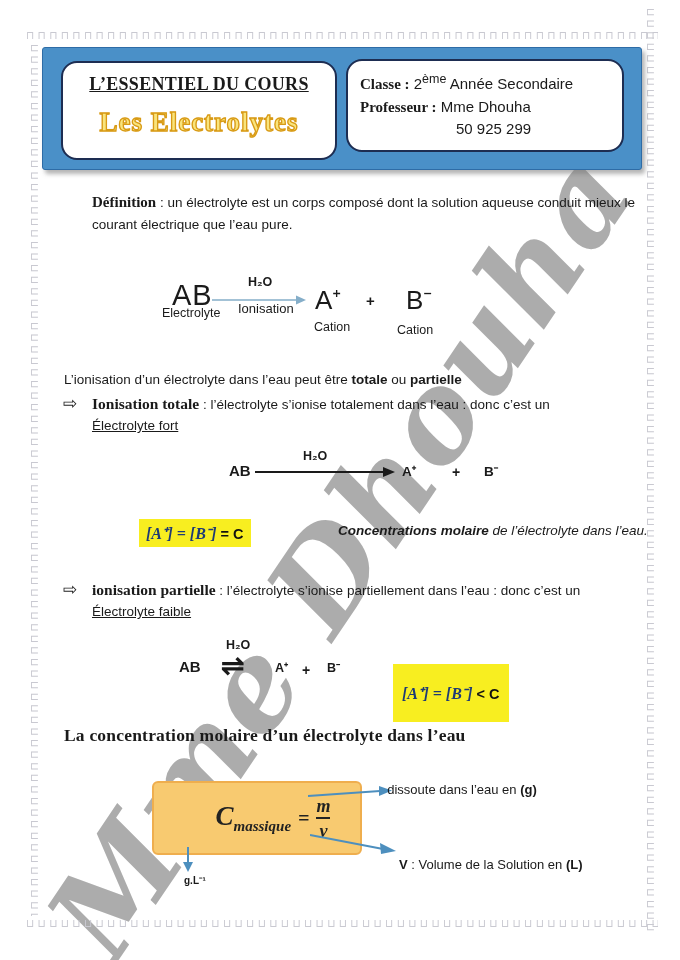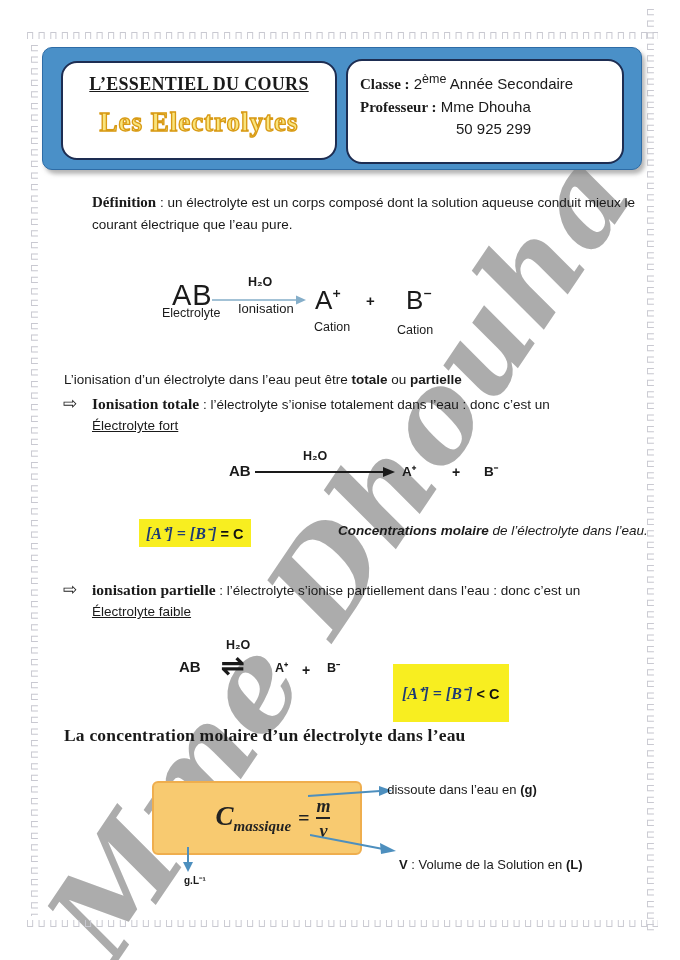--- a/index.html
+++ b/index.html
@@ -27,28 +27,28 @@
   .watermark{
     position:absolute;left:340px;top:555px;z-index:0;
     transform:translate(-50%,-50%) rotate(-56deg);
     font-family:"DejaVu Serif",serif;font-style:italic;font-weight:bold;
     font-size:122px;color:#868686;opacity:.68;white-space:nowrap;letter-spacing:2px;
   }
 
   
   .banner{
     left:42px;top:47px;width:598px;height:121px;
-    background:#4a90c8;border:1px solid #2e6ca6;border-radius:10px;
+    background:#4a90c8;border:1px solid #2e6ca6;border-radius:3px;
     box-shadow:3px 4px 4px rgba(120,120,120,.55);
   }
   .hbox{
     position:absolute;background:#fff;border:2px solid #1d2d52;border-radius:16px;
   }
   .hbox-left{left:18px;top:13px;width:272px;height:95px;text-align:center;}
-  .hbox-right{left:303px;top:11px;width:278px;height:105px;padding:9px 12px;box-sizing:border-box;}
+  .hbox-right{left:303px;top:11px;width:278px;height:93px;padding:9px 12px;box-sizing:border-box;}
   .course-title{
     margin-top:11px;font-family:"Liberation Serif",serif;font-weight:bold;
     font-size:18px;letter-spacing:.3px;text-decoration:underline;
   }
   .course-subtitle{
     margin-top:12px;font-family:"Liberation Serif",serif;font-weight:bold;
     font-size:27px;letter-spacing:1px;color:#f9e47c;
     -webkit-text-stroke:1.3px #d89a15;text-shadow:0 0 1px #d89a15;
   }
   .hline{font-size:15px;line-height:1.5;white-space:nowrap;}

